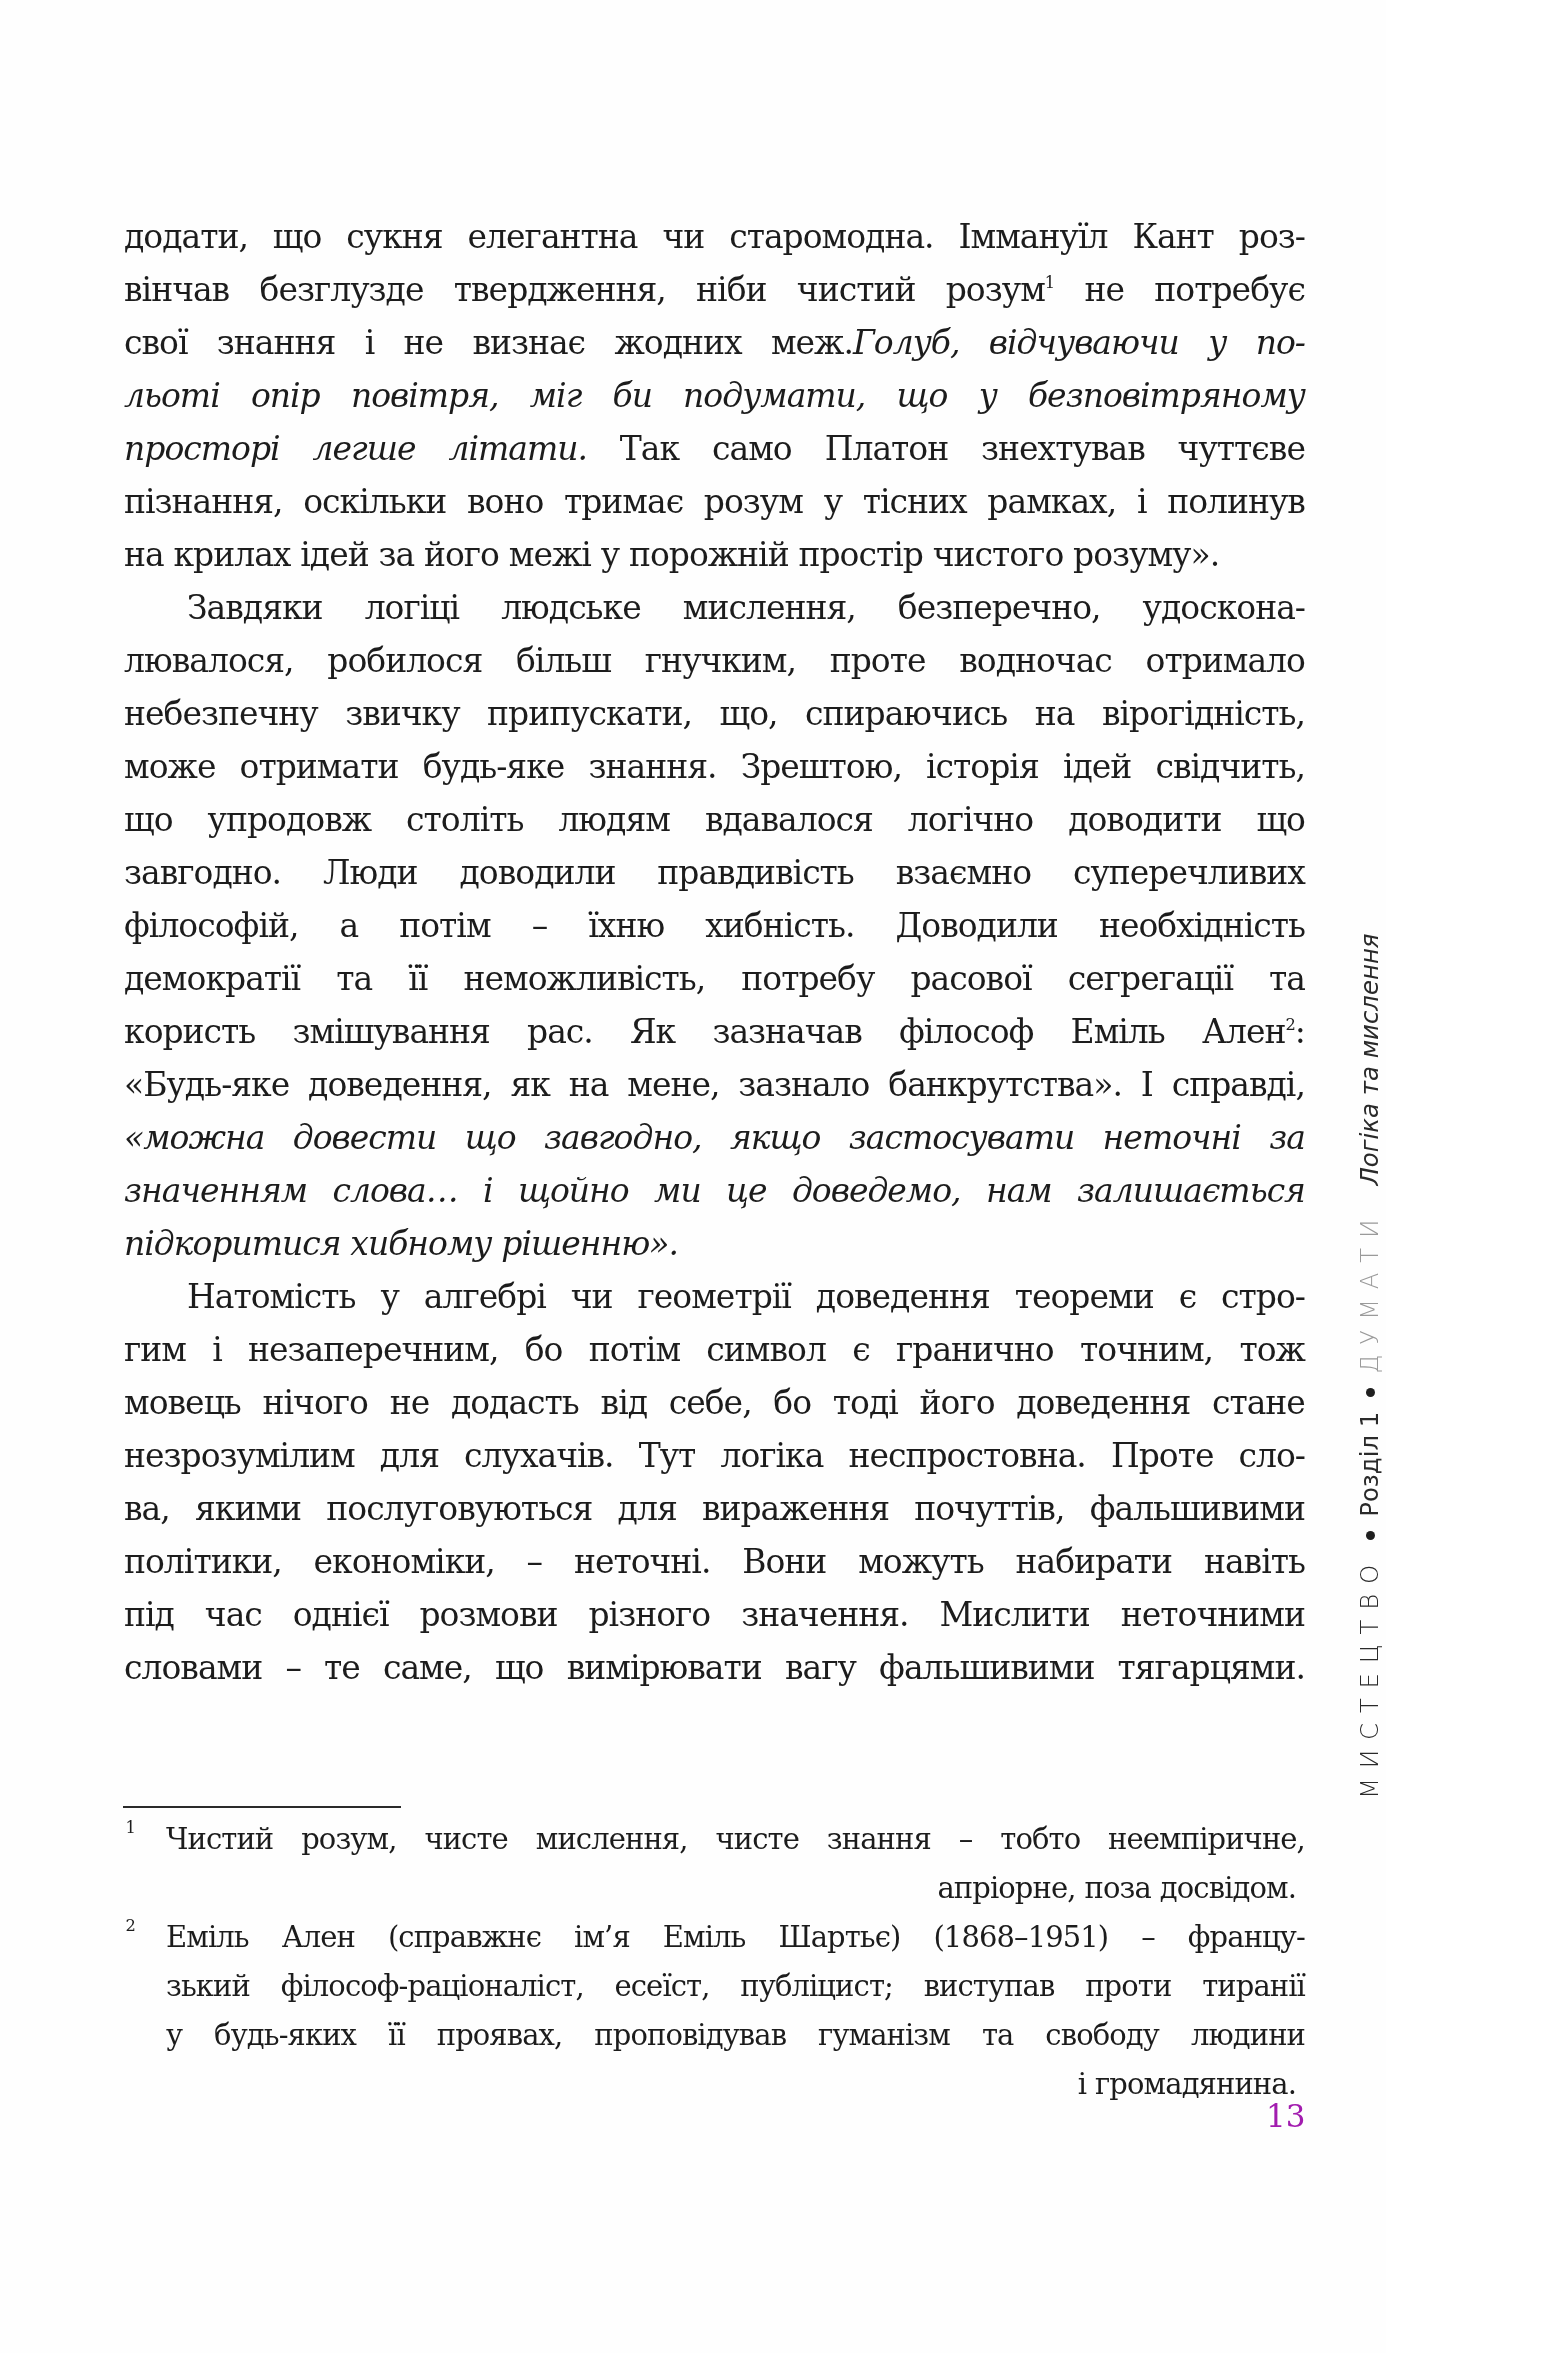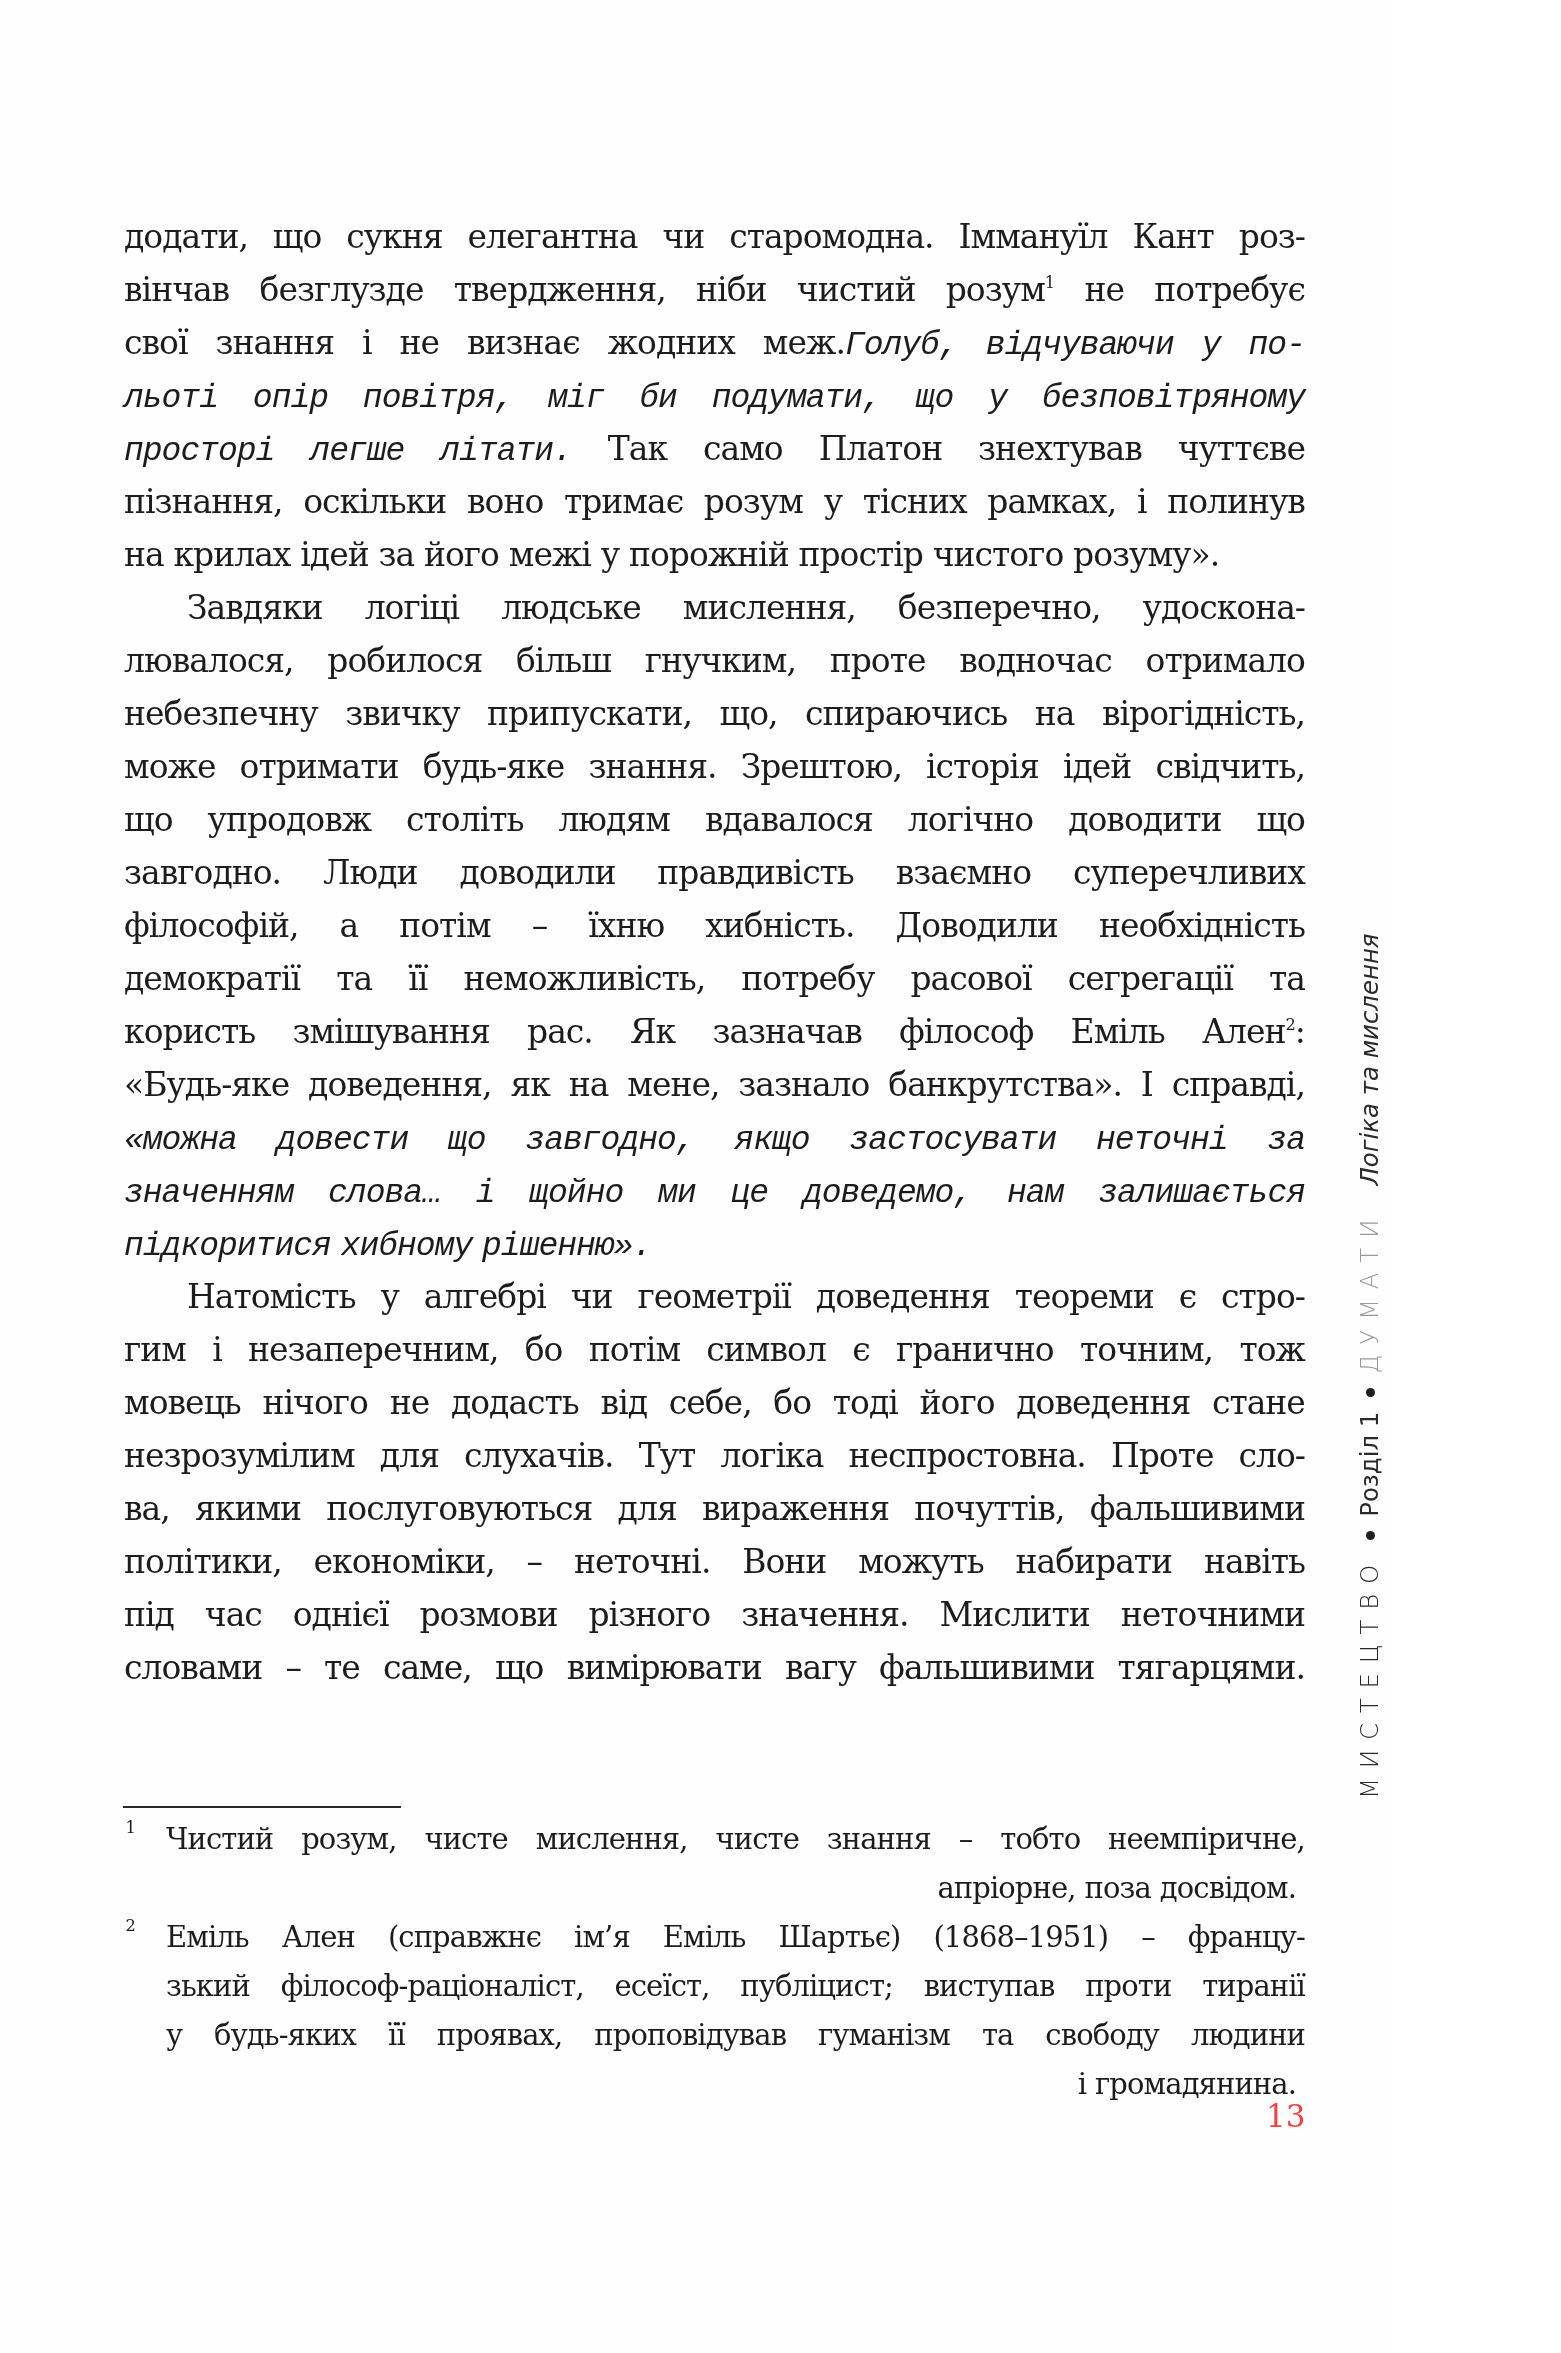--- a/index.html
+++ b/index.html
@@ -35,21 +35,21 @@
       display: flex;
       justify-content: space-between;
       letter-spacing: -1px;
       word-spacing: 0px;
       transform-origin: left center;
     }
     .line.last { justify-content: flex-start; }
     .line.last .w { margin-right: 9.8px; }
     .line.indent { padding-left: 63px; align-items: center; }
     .w { display: inline-block; }
-    .it { font-style: italic; font-family: Liberation Mono, monospace; }
+    .it { font-style: italic; }
     sup.fn {
       font-size: 16.3px;
       vertical-align: 13px;
       line-height: 0;
     }
     .footnote-rule {
       position: absolute;
       left: 123px;
       top: 1806px;
       width: 278px;
@@ -113,21 +113,21 @@
       margin: 0 14.6px;
     }
     .rh-section { font-size: 24.4px; }
     .rh-title { font-style: italic; margin-left: 24.4px; font-size: 24.4px; }
     .page-number {
       position: absolute;
       left: 1266px;
       top: 2097px;
       font-size: 31px;
       line-height: 39px;
-      color: #ef4444;
+      color: #a21caf;
     }
   </style>
 </head>
 <body>
 
 <div class="page">
 
   <div class="body-text" id="body-text">
       <div class="line">
         <span class="w"><span>додати,</span></span>

